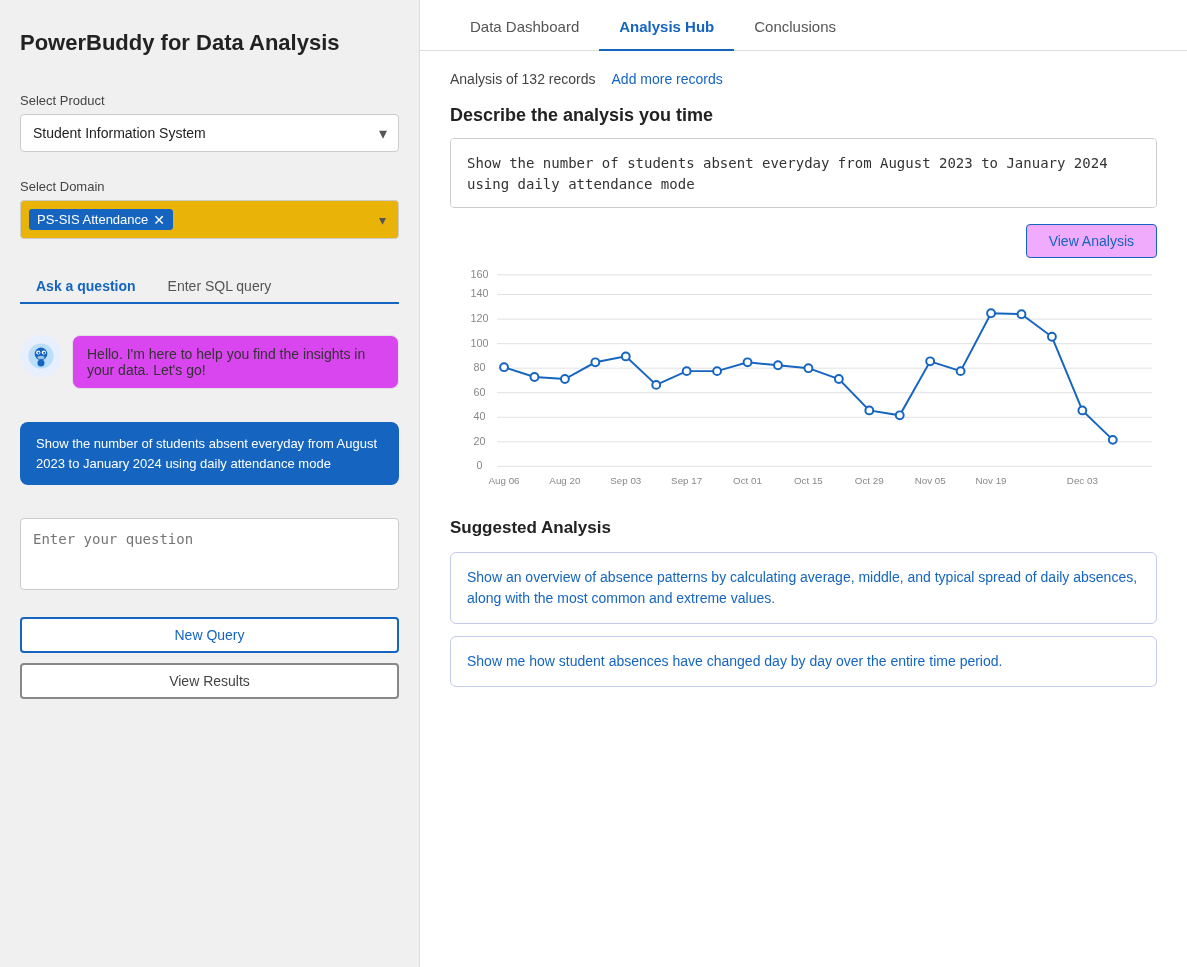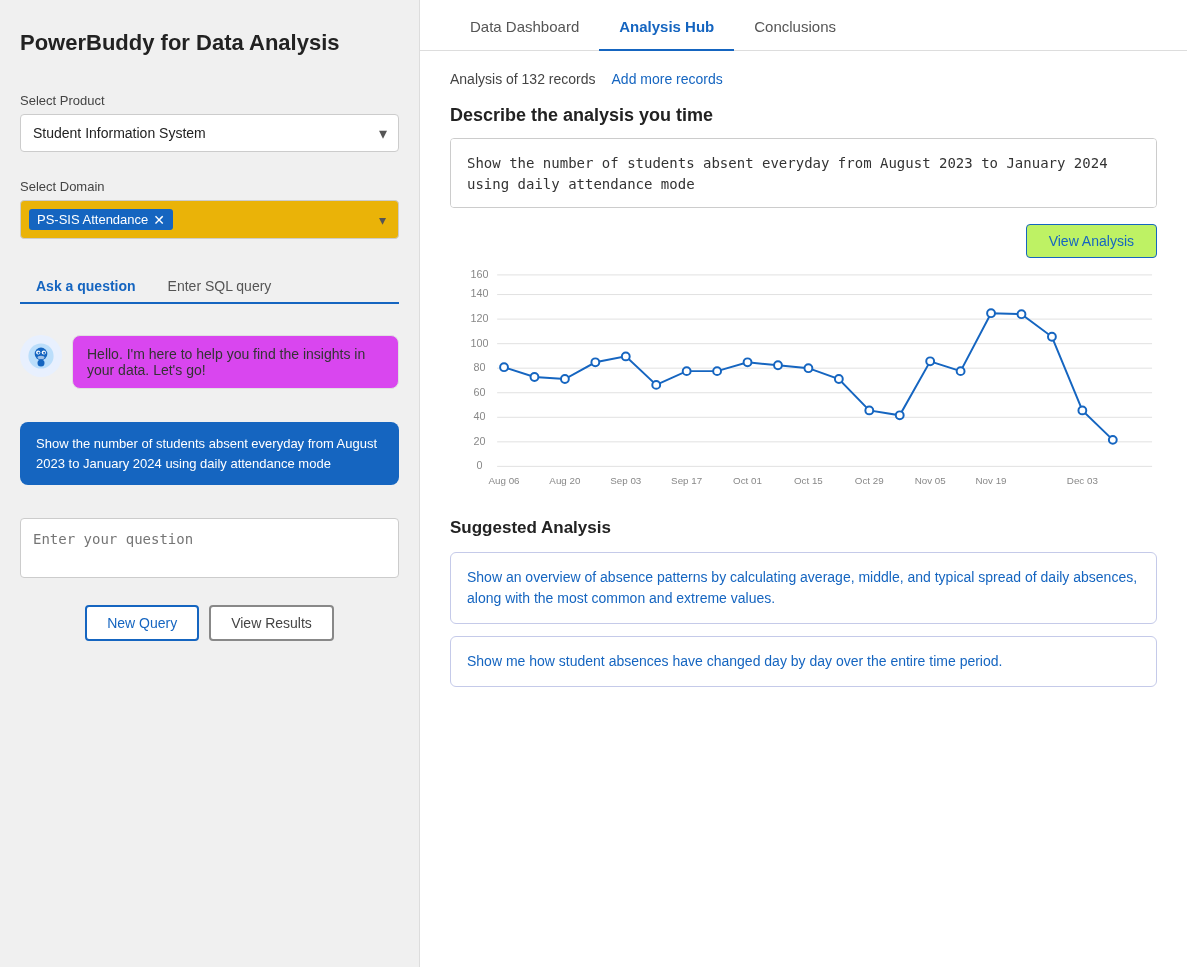--- a/index.html
+++ b/index.html
@@ -137,26 +137,27 @@
     .question-input {
       width: 100%;
       border: 1px solid #ccc;
       border-radius: 4px;
       padding: 12px;
       font-size: 14px;
       background: #fff;
       color: #c2410c;
       margin-top: 6px;
       resize: none;
-      height: 60px;
+      height: 72px;
     }
     .action-buttons {
       display: flex;
       gap: 10px;
       justify-content: center;
+      flex-direction: column;
     }
     .btn-new-query {
       border: 2px solid #1565c0;
       background: #fff;
       color: #1565c0;
       padding: 8px 20px;
       border-radius: 4px;
       font-size: 14px;
       cursor: pointer;
       font-weight: 500;
@@ -238,21 +239,21 @@
       height: 70px;
       line-height: 1.5;
     }
     .view-analysis-row {
       display: flex;
       justify-content: flex-end;
       margin: 12px 0;
     }
     .btn-view-analysis {
       border: 1px solid #1565c0;
-      background: #bef264;
+      background: #f0abfc;
       color: #1565c0;
       padding: 8px 22px;
       border-radius: 4px;
       font-size: 14px;
       cursor: pointer;
       font-weight: 500;
     }
 
     
     .chart-container {

